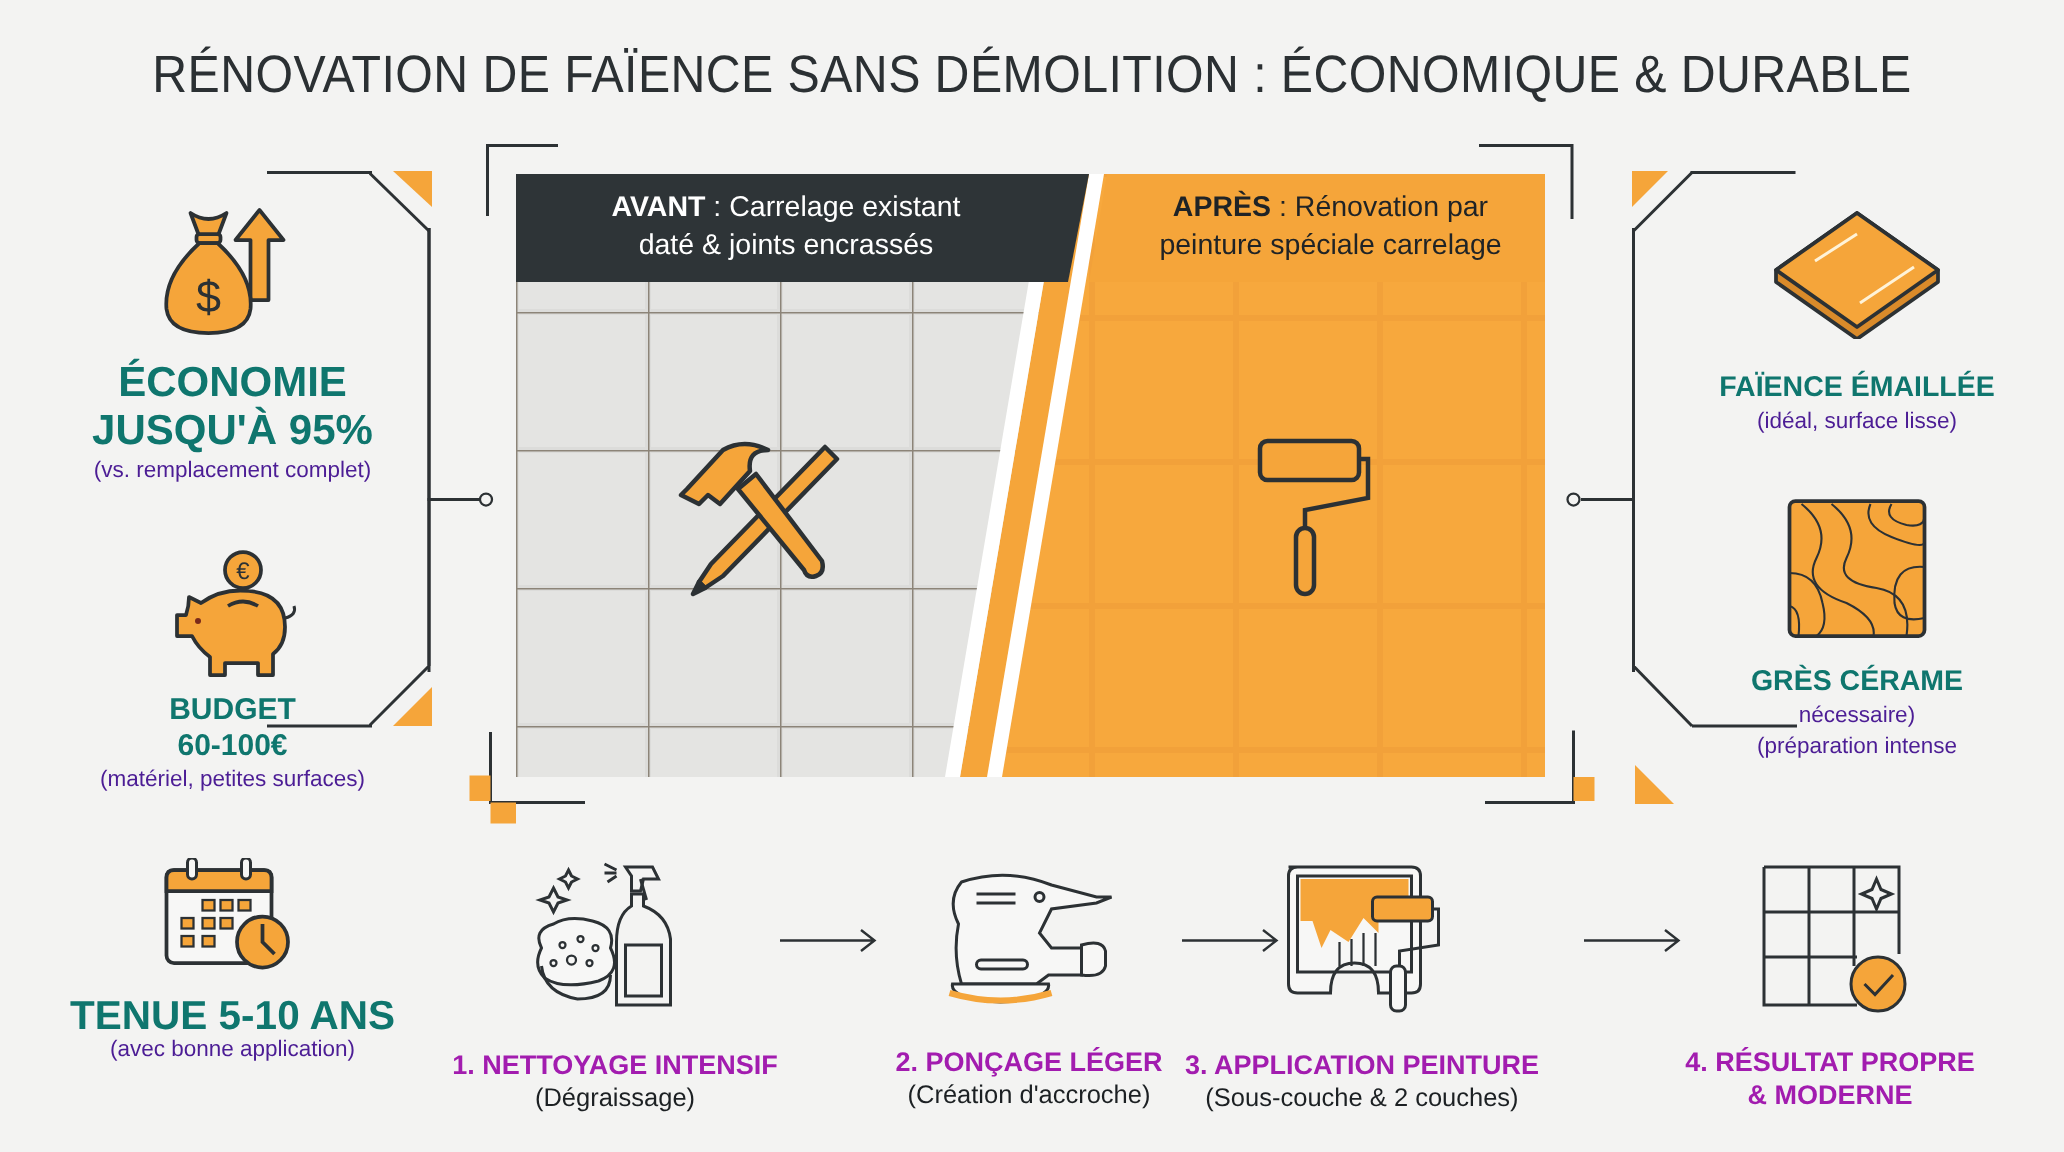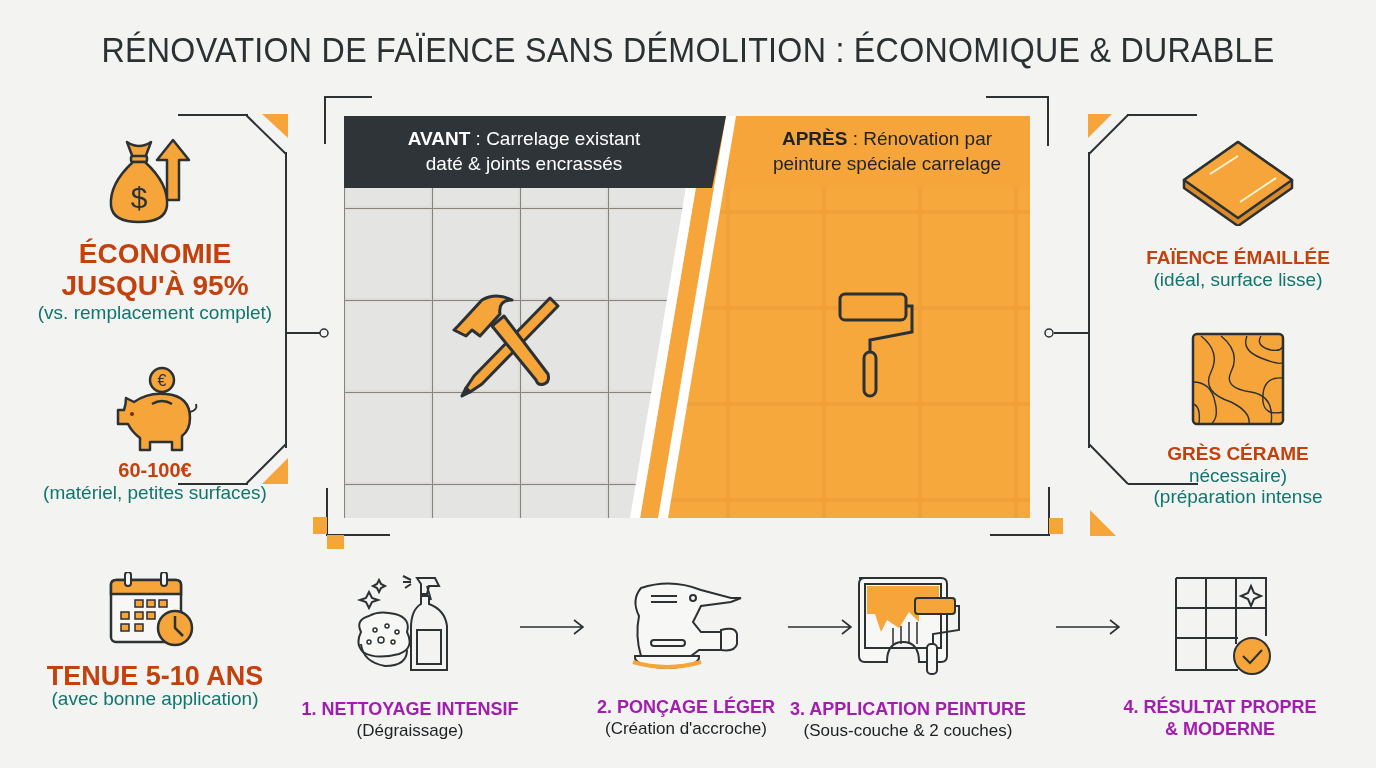--- a/index.html
+++ b/index.html
@@ -1,22 +1,22 @@
 <!DOCTYPE html>
 <html><head>
 <meta charset="utf-8">
 <style>
   html,body{margin:0;padding:0;}
   body{width:1376px;height:768px;background:#f3f3f2;position:relative;overflow:hidden;font-family:"Liberation Sans","DejaVu Sans",sans-serif;color:#1f2326;}
   .abs{position:absolute;}
   .title{left:0;top:30px;width:1376px;text-align:center;font-size:35px;letter-spacing:0.3px;color:#2b3033;font-weight:normal;transform:scaleX(0.92);}
   .line{position:absolute;background:#2c3134;}
   .feat{position:absolute;text-align:center;}
-  .feat .h{font-weight:bold;color:#c2410c;}
-  .feat .s{font-size:19px;color:#0f766e;line-height:21px;}
+  .feat .h{font-weight:bold;color:#0f766e;}
+  .feat .s{font-size:15px;color:#4c1d95;line-height:21px;}
   .hero{left:344px;top:116px;width:686px;height:402px;overflow:hidden;}
   .step{position:absolute;text-align:center;width:240px;}
   .step .h{font-weight:bold;font-size:18px;color:#a21caf;line-height:22px;}
   .step .s{font-size:17px;color:#1c2023;line-height:21px;}
   .arrow{position:absolute;}
 </style>
 </head>
 <body>
 
 <div class="abs title">RÉNOVATION DE FAÏENCE SANS DÉMOLITION : ÉCONOMIQUE &amp; DURABLE</div>
@@ -62,20 +62,21 @@
 
 <div class="feat" style="left:20px;top:364px;width:270px;">
   <svg width="90" height="90" viewBox="0 0 90 90">
     <circle cx="52" cy="16" r="12" fill="#f5a53a" stroke="#2c3134" stroke-width="2.5"></circle>
     <text x="52" y="22" font-size="16" text-anchor="middle" fill="#2c3134" font-family="Liberation Sans, sans-serif">€</text>
     <path d="M16 34 L24 38 Q38 28 56 30 Q80 32 80 54 Q80 66 72 72 V86 H62 V78 H40 V86 H30 V74 Q22 68 18 60 H8 V46 H14 Q16 40 16 34 Z" fill="#f5a53a" stroke="#2c3134" stroke-width="2.5" stroke-linejoin="round"></path>
     <path d="M80 48 Q88 46 86 40" fill="none" stroke="#2c3134" stroke-width="2"></path>
     <circle cx="22" cy="50" r="2" fill="#7a2a1a"></circle>
     <path d="M42 40 Q52 34 62 40" fill="none" stroke="#2c3134" stroke-width="2.5"></path>
   </svg>
+  <div class="h" style="font-size:20px;line-height:24px;margin-top:2px;">BUDGET</div>
   <div class="h" style="font-size:20px;line-height:24px;">60-100€</div>
   <div class="s">(matériel, petites surfaces)</div>
 </div>
 
 <div class="feat" style="left:20px;top:572px;width:270px;">
   <svg width="92" height="80" viewBox="0 0 92 80">
     <rect x="2" y="8" width="70" height="62" rx="5" fill="#f7f7f6" stroke="#2c3134" stroke-width="2.5"></rect>
     <path d="M2 13 Q2 8 7 8 H67 Q72 8 72 13 V22 H2 Z" fill="#f5a53a" stroke="#2c3134" stroke-width="2.5"></path>
     <rect x="16" y="0" width="6" height="14" rx="3" fill="#f7f7f6" stroke="#2c3134" stroke-width="2"></rect>
     <rect x="52" y="0" width="6" height="14" rx="3" fill="#f7f7f6" stroke="#2c3134" stroke-width="2"></rect>

